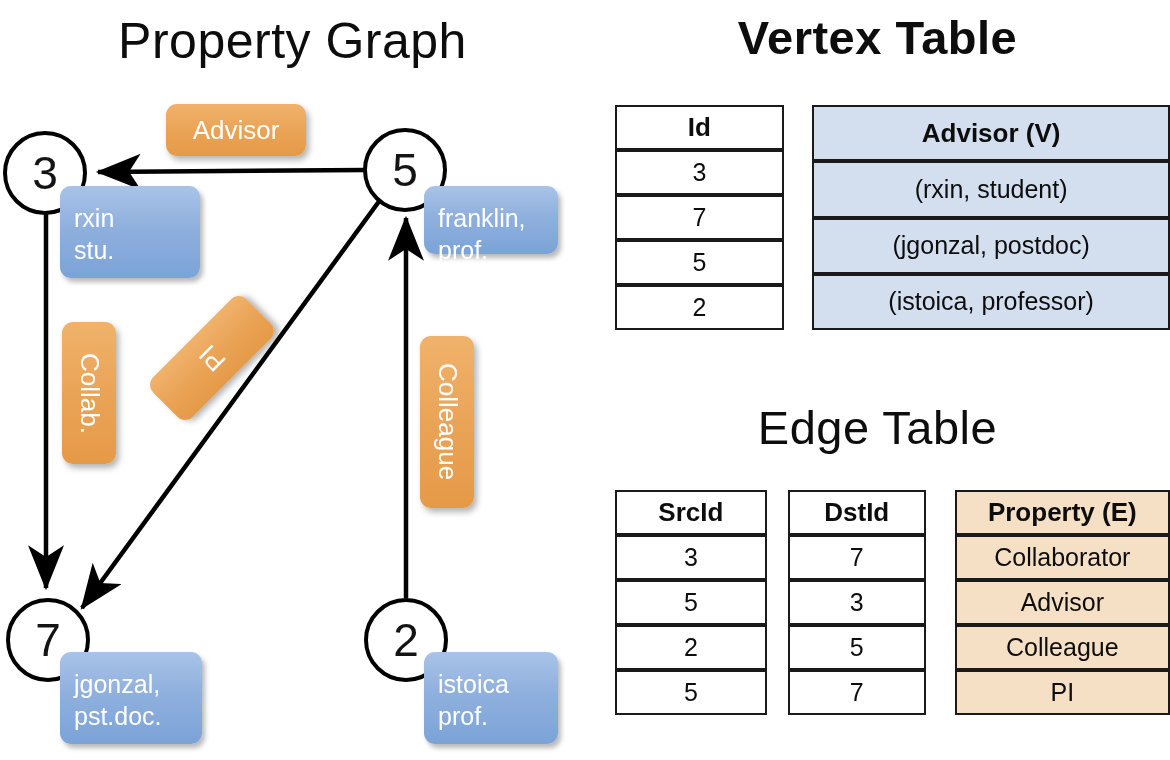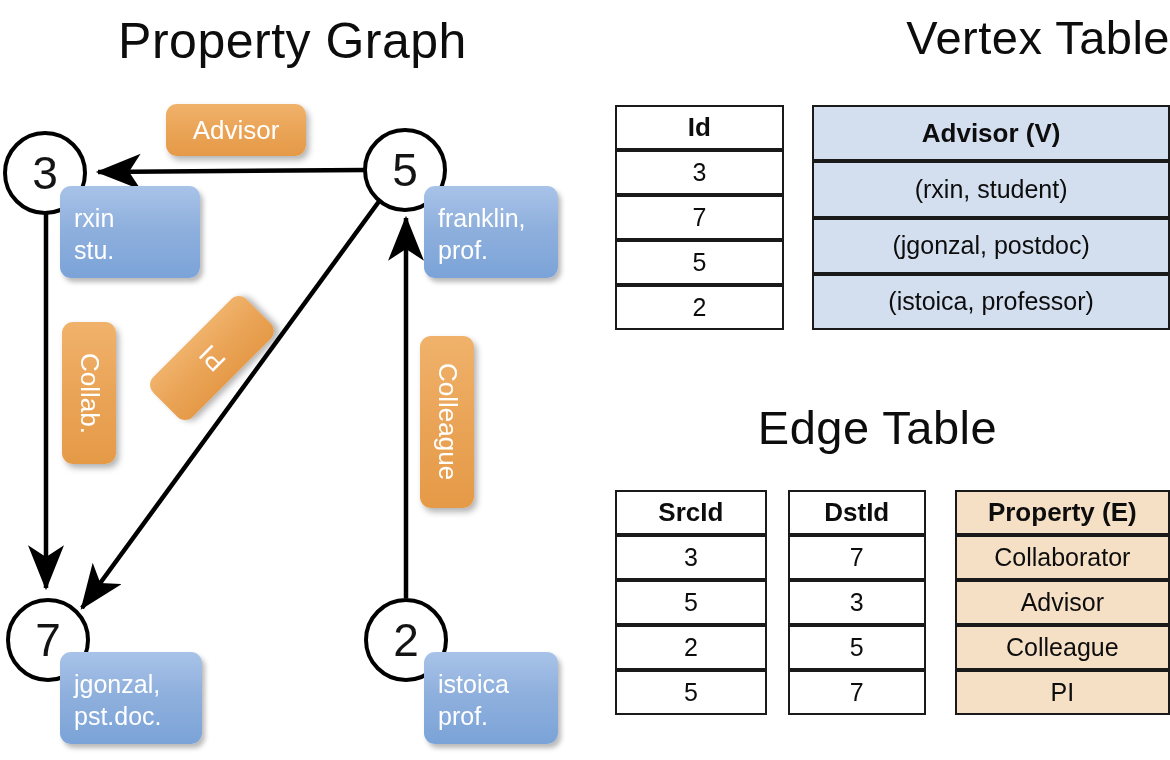--- a/index.html
+++ b/index.html
@@ -18,21 +18,21 @@
 
   
   .title {
     position: absolute;
     font-weight: 400;
     color: #0d0d0d;
     white-space: nowrap;
     letter-spacing: 0.5px;
   }
   #title-property-graph { left: 0;   top: 12px;  width: 585px; text-align: center; font-size: 50px; }
-  #title-vertex-table   { left: 585px; top: 10px; width: 585px; text-align: right; font-size: 47px; }
+  #title-vertex-table   { left: 585px; top: 10px; width: 585px; text-align: center; font-size: 47px; font-weight: bold; }
   #title-edge-table     { left: 585px; top: 400px; width: 585px; text-align: center; font-size: 47px; }
 
   
   #graph-panel {
     position: absolute;
     left: 0; top: 0;
     width: 585px; height: 760px;
   }
   #edges-svg {
     position: absolute;
@@ -141,21 +141,21 @@
     <line x1="406" y1="598" x2="406" y2="218" stroke="#000" stroke-width="4.5" marker-end="url(#ah)"></line>
   </svg>
 
   <div class="vertex-circle" style="left:3px;  top:131px;">3</div>
   <div class="vertex-circle" style="left:363px;top:128px;">5</div>
   <div class="vertex-circle" style="left:6px;  top:598px;">7</div>
   <div class="vertex-circle" style="left:364px;top:598px;">2</div>
 
   <div class="prop-box" style="left:60px; top:186px; width:140px; height:92px;">rxin
 stu.</div>
-  <div class="prop-box" style="left:424px;top:186px; width:134px; height:92px;">franklin,
+  <div class="prop-box" style="left:424px;top:186px; width:134px; height:68px;">franklin,
 prof.</div>
   <div class="prop-box" style="left:60px; top:652px; width:142px; height:92px;">jgonzal,
 pst.doc.</div>
   <div class="prop-box" style="left:424px;top:652px; width:134px; height:92px;">istoica
 prof.</div>
 
   <div class="edge-label" style="left:166px; top:104px; width:140px; height:52px;">Advisor</div>
 
   <div class="edge-label vert" style="left:62px; top:322px; width:54px; height:142px;">Collab.</div>
 

